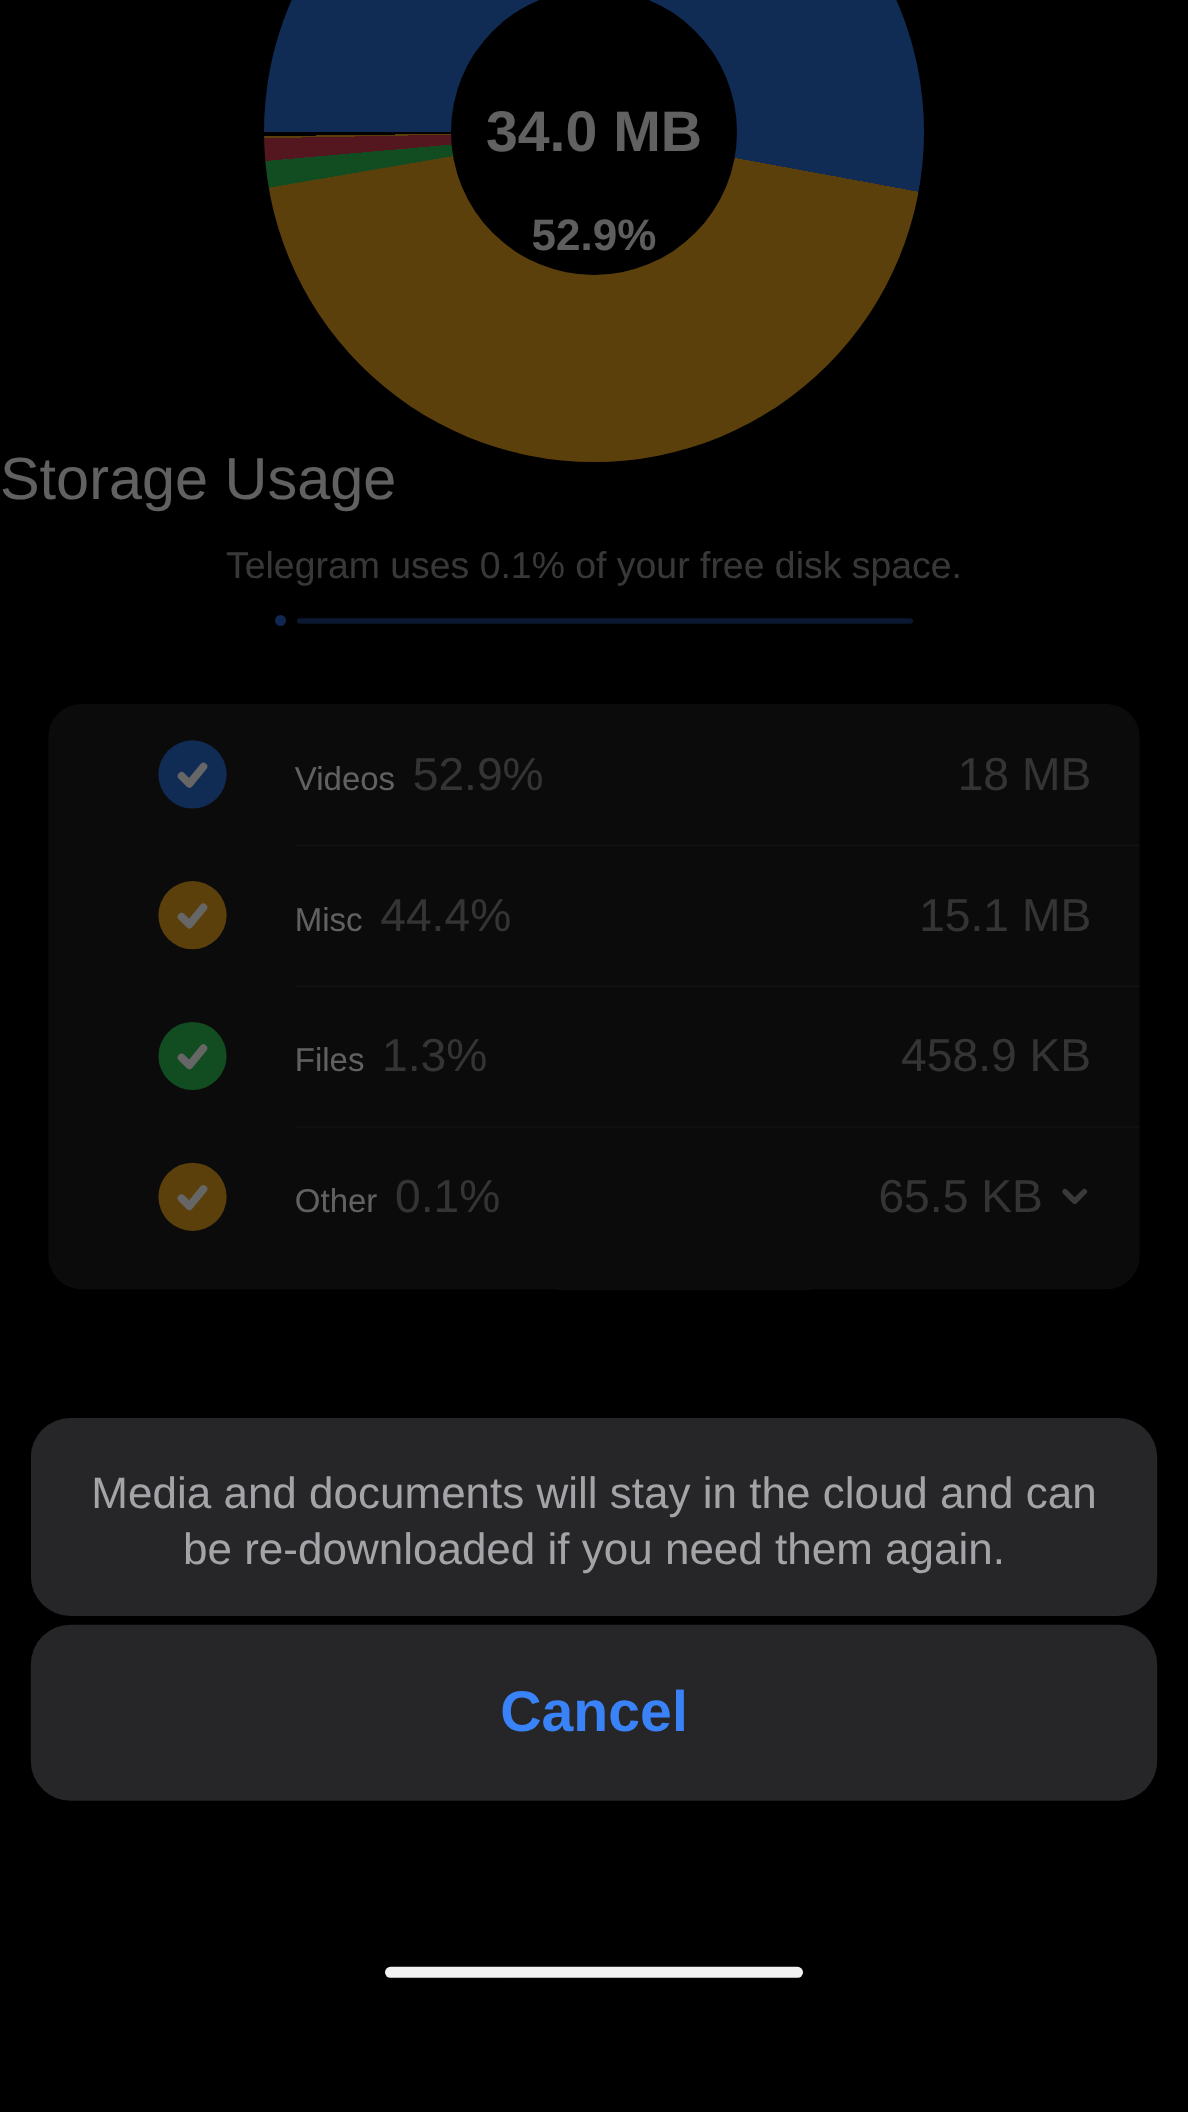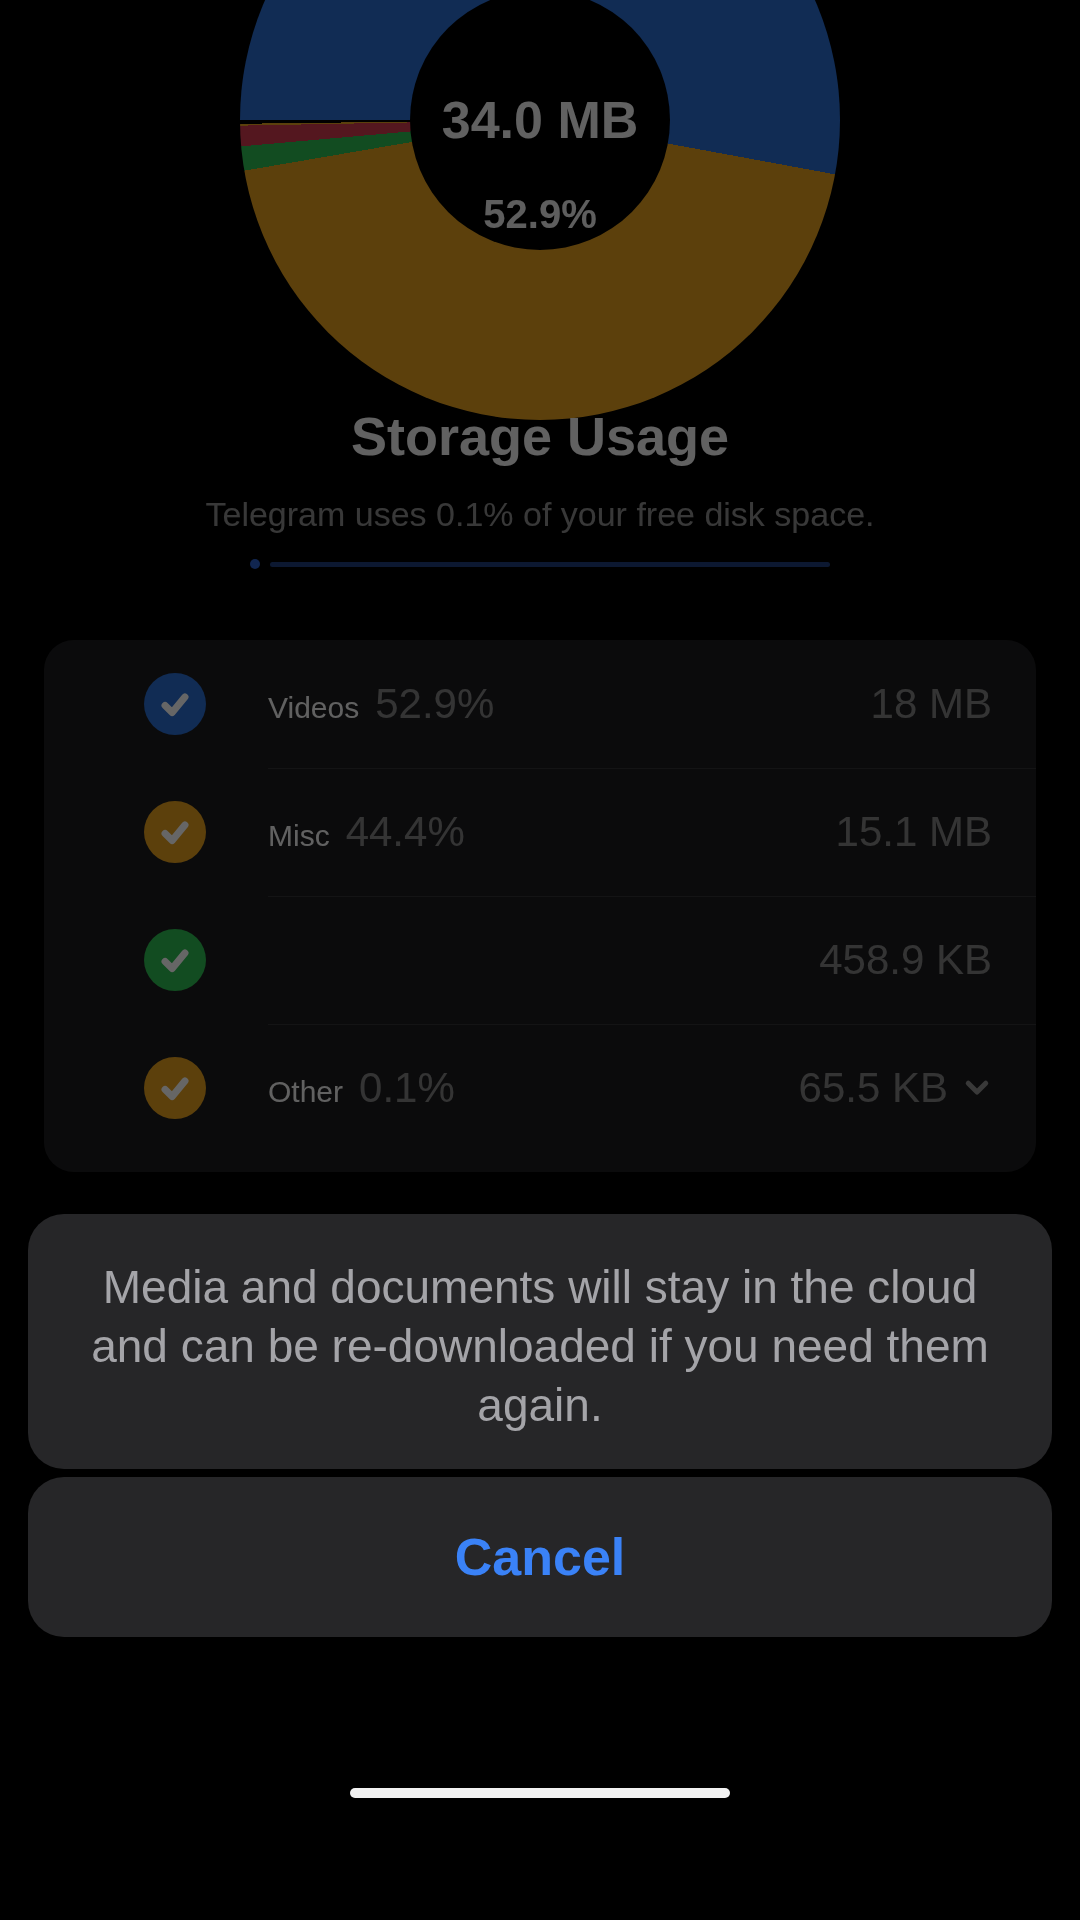--- a/index.html
+++ b/index.html
@@ -10,21 +10,21 @@
   .dim { filter: brightness(0.40); }
 
   
   .chart-wrap { position: absolute; left: 50%; top: -180px; transform: translateX(-50%); width: 600px; height: 600px; }
   .donut { width: 600px; height: 600px; border-radius: 50%; position: relative; }
   .donut-hole { position: absolute; width: 260px; height: 260px; border-radius: 50%; background: #000; left: 50%; top: 50%; transform: translate(-50%, -50%); display: flex; align-items: center; justify-content: center; }
   .donut-center-text { font-size: 52px; font-weight: 700; color: rgba(255,255,255,0.95); }
   .donut-pct { position: absolute; left: 50%; top: 62%; transform: translateX(-50%); font-size: 40px; font-weight: 600; color: rgba(255,255,255,0.92); }
 
   
-  .title { position: absolute; top: 405px; left: 0; right: 0; text-align: center; font-size: 54px; font-weight: 700; color: rgba(255,255,255,0.95); }
+  .title { position: absolute; top: 405px; left: 0; right: 0; font-size: 54px; font-weight: 400; color: rgba(255,255,255,0.95); }
   .subtitle { position: absolute; top: 495px; left: 0; right: 0; text-align: center; font-size: 34px; color: rgba(255,255,255,0.55); }
   .pager { position: absolute; top: 560px; left: 50%; transform: translateX(-50%); width: 580px; height: 8px; display: flex; align-items: center; }
   .pager-dot { width: 10px; height: 10px; border-radius: 50%; background: #2a5ec8; margin-right: 10px; }
   .pager-line { flex: 1; height: 5px; background: #1e3d7a; border-radius: 4px; }
 
   
   .card { position: absolute; top: 640px; left: 44px; right: 44px; background: #1c1c1e; border-radius: 30px; padding: 0 0 20px 0; }
   .row { display: flex; align-items: center; height: 128px; padding: 0 44px 0 100px; position: relative; }
   .row + .row::before { content:""; position:absolute; left: 224px; right:0; top:0; height:1px; background: rgba(255,255,255,0.10);}
   .check { position: absolute; left: 100px; width: 62px; height: 62px; border-radius: 50%; display: flex; align-items: center; justify-content: center; }
@@ -33,21 +33,21 @@
   .row-label { font-size: 30px; font-weight: 500; color: rgba(255,255,255,0.95); }
   .row-pct { font-size: 42px; color: rgba(255,255,255,0.45); }
   .row-size { margin-left: auto; font-size: 42px; color: rgba(255,255,255,0.45); display:flex; align-items:center; gap:14px;}
   .chevron { display:inline-block; }
   .chevron svg { width: 30px; height: 30px; stroke: rgba(255,255,255,0.5); stroke-width: 4; fill:none; stroke-linecap:round; stroke-linejoin:round;}
 
   
   .sheet-backdrop { position: absolute; inset: 0; }
   .sheet { position: absolute; left: 28px; right: 28px; bottom: 175px; }
   .sheet-card { background: rgba(40,40,42,0.94); border-radius: 36px; overflow: hidden; backdrop-filter: blur(8px); }
-  .sheet-msg { padding: 44px 40px 34px; text-align: center; font-size: 46px; line-height: 1.28; color: rgba(200,200,205,0.78); }
+  .sheet-msg { padding: 44px 40px 34px; text-align: center; font-size: 40px; line-height: 1.28; color: rgba(200,200,205,0.78); }
   .sheet-action { margin: 0 auto 32px; width: 550px; height: 166px; border-radius: 44px; background: #d64a3d; color: #fff; font-size: 46px; font-weight: 500; display: flex; align-items: center; justify-content: center; }
   .sheet-cancel { margin-top: 8px; background: rgba(40,40,42,0.94); border-radius: 36px; height: 160px; display: flex; align-items: center; justify-content: center; font-size: 52px; font-weight: 600; color: #3a82f7; }
 
   
   .home-ind { position: absolute; bottom: 14px; left: 50%; transform: translateX(-50%); width: 380px; height: 10px; border-radius: 8px; background: rgba(255,255,255,0.95); }
 </style>
 </head>
 <body>
 
 <div class="screen">
@@ -97,20 +97,24 @@
           <span class="row-size">
             <span>15.1 MB</span>
           </span>
         </div>
         <div class="row">
           <span class="check" style="background: rgb(45, 189, 82);">
             <svg viewBox="0 0 24 24">
               <polyline points="5,13 10,18 19,7"></polyline>
             </svg>
           </span>
+          <span class="row-text">
+            <span class="row-label">Files</span>
+            <span class="row-pct">1.3%</span>
+          </span>
           <span class="row-size">
             <span>458.9 KB</span>
           </span>
         </div>
         <div class="row">
           <span class="check" style="background: rgb(231, 161, 31);">
             <svg viewBox="0 0 24 24">
               <polyline points="5,13 10,18 19,7"></polyline>
             </svg>
           </span>

